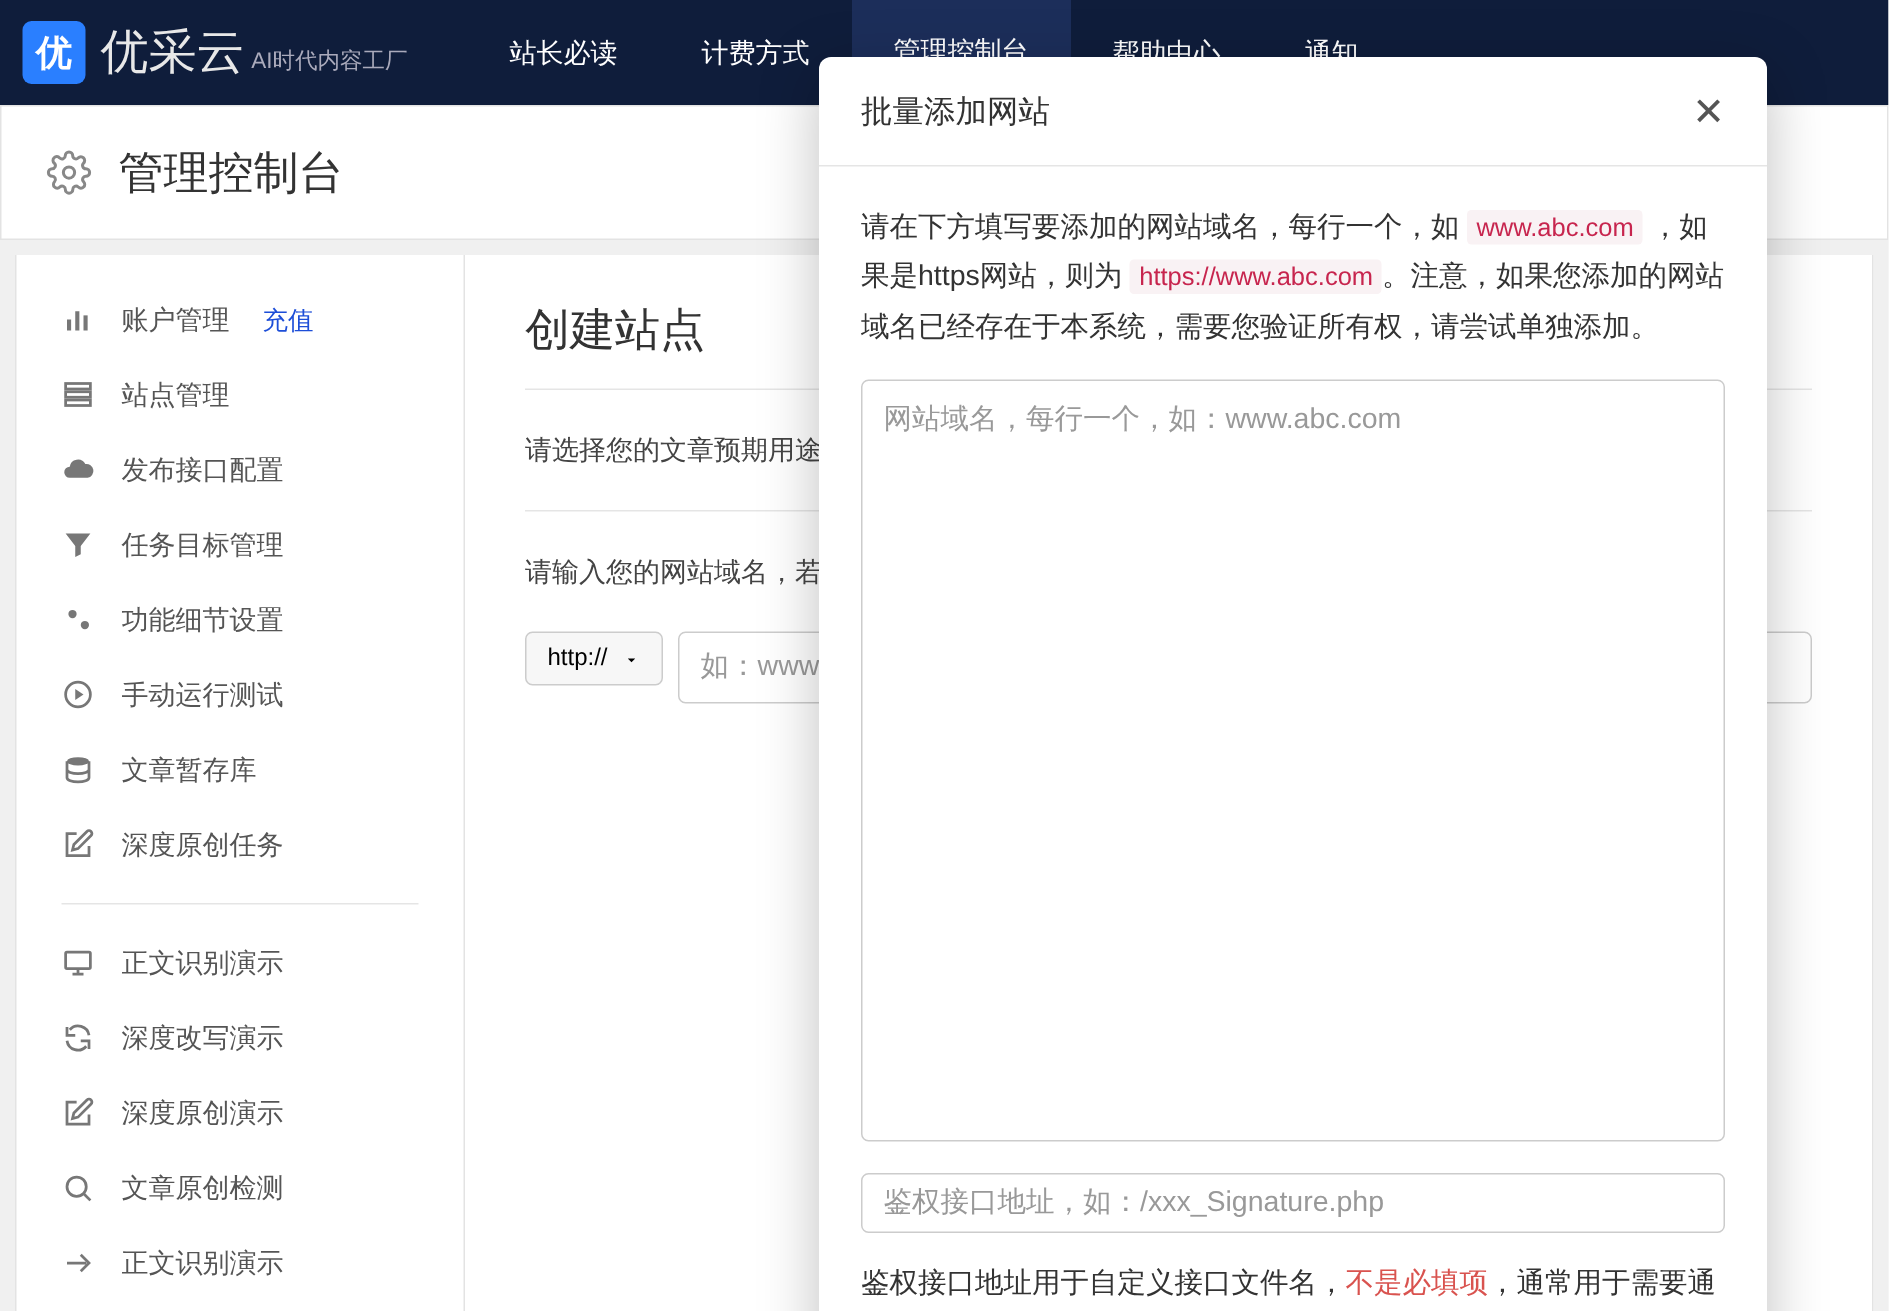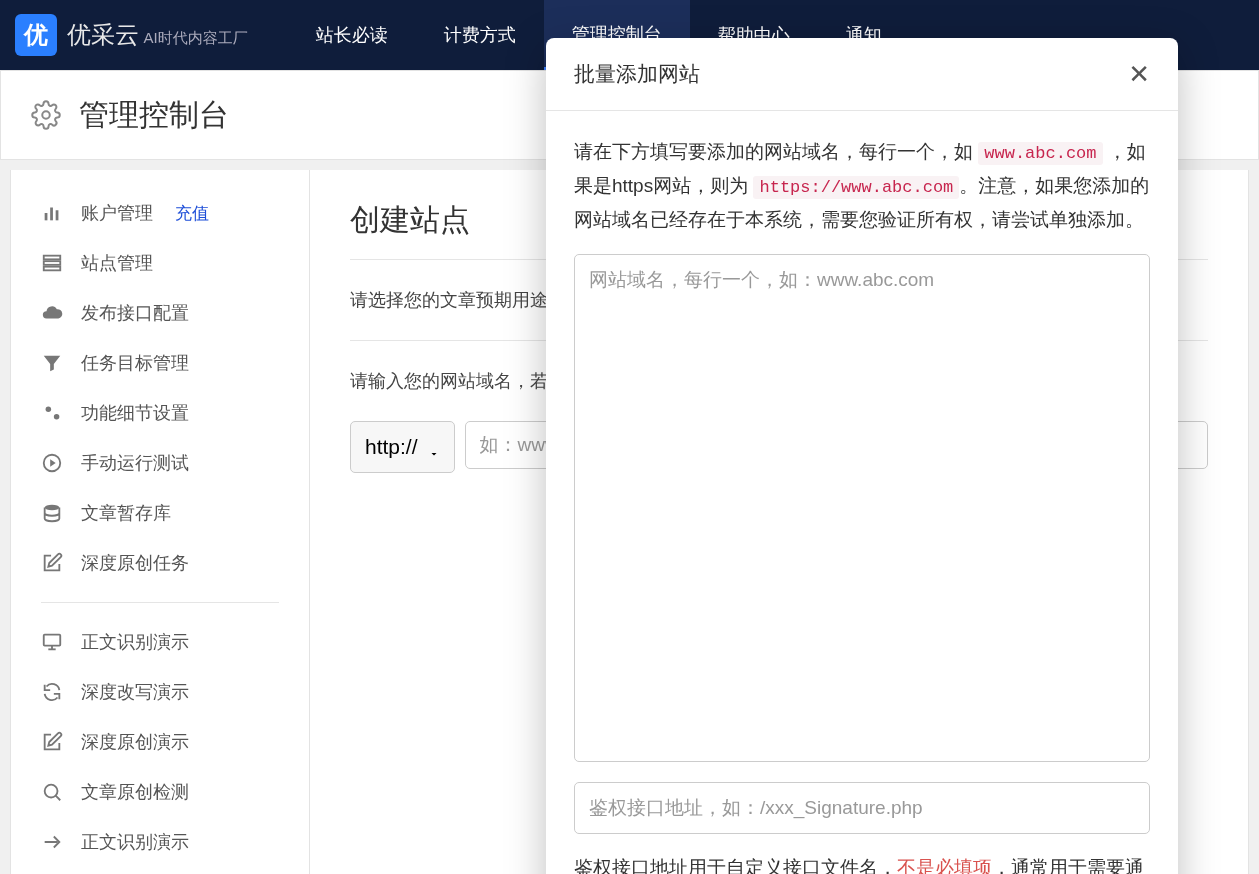--- a/index.html
+++ b/index.html
@@ -1,21 +1,21 @@
 <!DOCTYPE html>
 <html><head>
   <meta charset="utf-8">
   <style>
     * { box-sizing: border-box; margin: 0; padding: 0; }
     body { font-family: -apple-system, "Helvetica Neue", "Microsoft YaHei", sans-serif; background: #f0f0f0; width: 1259px; height: 874px; overflow: hidden; position: relative; }
     
     .topbar { background: #0f1d3b; height: 70px; display: flex; align-items: center; padding: 0 15px; color: #fff; }
     .logo-box { display: flex; align-items: center; gap: 10px; margin-right: 40px; }
     .logo-mark { width: 42px; height: 42px; background: #2a7fff; border-radius: 6px; display: flex; align-items: center; justify-content: center; font-size: 24px; font-weight: bold; color: #fff; }
-    .logo-text { font-size: 24px; font-weight: 500; color: #e8e8e8; }
+    .logo-text { font-size: 32px; font-weight: 500; color: #e8e8e8; }
     .logo-sub { font-size: 15px; color: #aab; }
     .nav { display: flex; height: 100%; }
     .nav-item { padding: 0 28px; display: flex; align-items: center; gap: 6px; font-size: 18px; color: #fff; cursor: pointer; }
     .nav-item.active { background: #1c2e5a; border-bottom: 3px solid #3a7fff; }
     .nav-icon { width: 18px; height: 18px; }
 
     .page-body { display: flex; background: #f0f0f0; padding: 10px; gap: 0; height: calc(100% - 70px); }
     .left-col { width: 300px; display: flex; flex-direction: column; }
     .page-header { height: 90px; display: flex; align-items: center; padding: 0 30px; gap: 18px; background: #fff; border: 1px solid #e3e3e3; margin-bottom: 0; width: 100%; }
     .page-header-wrap { width: 100%; }
@@ -26,35 +26,35 @@
     .side-item { display: flex; align-items: center; gap: 18px; padding: 13px 20px; font-size: 18px; color: #555; cursor: pointer; }
     .side-item .si-icon { width: 22px; color: #777; display: flex; justify-content: center; }
     .side-item .badge { color: #1d4ed8; margin-left: 4px; font-size: 17px; }
     .side-sep { border: none; border-top: 1px solid #e5e5e5; margin: 14px 20px; }
 
     .main { flex: 1; background: #fff; border: 1px solid #e3e3e3; border-left: none; border-top: none; padding: 30px 40px; }
     .main h2 { font-size: 30px; font-weight: 500; color: #333; margin-bottom: 18px; }
     .hr { border: none; border-top: 1px solid #e5e5e5; margin: 8px 0 28px; }
     .main p { font-size: 18px; color: #444; margin-bottom: 28px; }
     .form-row { display: flex; gap: 10px; }
-    .select { height: 52px; border: 1px solid #ccc; border-radius: 5px; padding: 0 14px; font-size: 21px; background: #f7f7f7; display: flex; align-items: center; gap: 10px; }
+    .select { height: 36px; border: 1px solid #ccc; border-radius: 5px; padding: 0 14px; font-size: 16px; background: #f7f7f7; display: flex; align-items: center; gap: 10px; }
     .input { height: 48px; border: 1px solid #ccc; border-radius: 5px; padding: 0 14px; font-size: 19px; flex: 1; }
 
     .overlay { position: absolute; inset: 0; display: flex; align-items: flex-start; justify-content: center; pointer-events: none; padding-left: 29px; }
     .modal { pointer-events: auto; position: absolute; top: 38px; left: 546px; width: 632px; background: #fff; border-radius: 8px; box-shadow: 0 10px 40px rgba(0,0,0,.25); padding: 0; }
     .modal-head { display: flex; align-items: center; justify-content: space-between; padding: 22px 28px; }
     .modal-title { font-size: 21px; color: #333; }
     .close { font-size: 26px; color: #555; cursor: pointer; line-height: 1; }
     .modal-sep { border: none; border-top: 1px solid #e5e5e5; }
     .modal-body { padding: 24px 28px 26px; }
     .desc { font-size: 19px; line-height: 1.75; color: #333; }
-    .desc code { color: #c7254e; background: #f9f2f4; padding: 2px 6px; border-radius: 3px; font-family: Liberation Mono, monospace; font-size: 17px; }
+    .desc code { color: #c7254e; background: #f9f2f4; padding: 2px 6px; border-radius: 3px; font-family: Liberation Sans, sans-serif; font-size: 17px; }
     .ta { width: 100%; height: 508px; border: 1px solid #ccc; border-radius: 5px; padding: 12px 14px; font-size: 19px; margin-top: 18px; resize: none; font-family: inherit; }
     .ta::placeholder, .input::placeholder, .auth::placeholder { color: #999; }
-    .auth { width: 100%; height: 52px; border: 1px solid #ccc; border-radius: 5px; padding: 0 14px; font-size: 19px; margin-top: 16px; }
+    .auth { width: 100%; height: 40px; border: 1px solid #ccc; border-radius: 5px; padding: 0 14px; font-size: 19px; margin-top: 16px; }
     .note { font-size: 19px; line-height: 1.7; color: #333; margin-top: 18px; }
     .note .opt { color: #d9534f; }
     .submit { display: block; margin: 20px auto 0; background: #5cb85c; color: #fff; border: none; border-radius: 3px; width: 160px; height: 50px; font-size: 20px; cursor: pointer; }
 
     svg { width: 100%; height: 100%; }
   </style>
 </head>
 <body>
 
 <div class="topbar">

